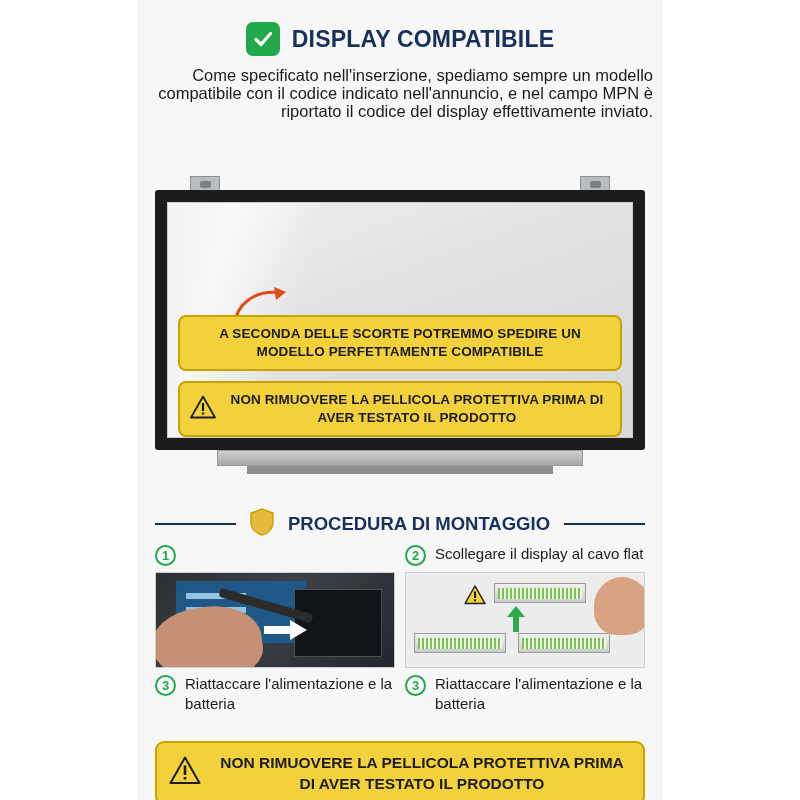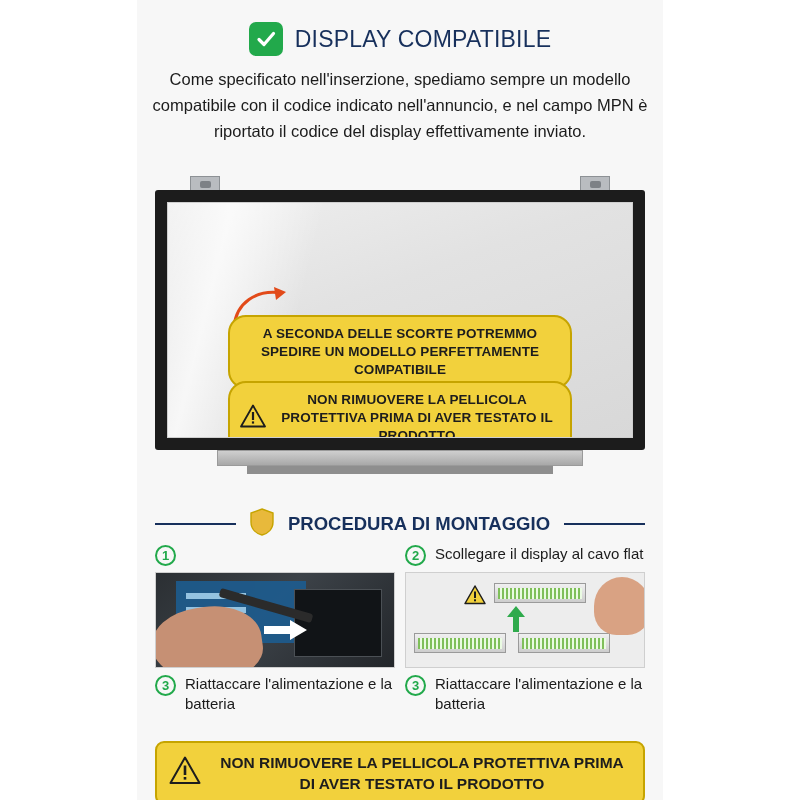--- a/index.html
+++ b/index.html
@@ -46,35 +46,35 @@
     border-radius: 7px;
     background: #22a94b;
     display: flex;
     align-items: center;
     justify-content: center;
     flex: none;
   }
   .check-badge svg { display: block; }
   .header-title {
     font-size: 23px;
-    font-weight: normal;
+    font-weight: bold;
     color: #17305c;
     letter-spacing: .2px;
     white-space: nowrap;
   }
 
   
   .intro {
     position: absolute;
     left: 147px;
     top: 66px;
     width: 506px;
-    text-align: center;
+    text-align: right;
     font-size: 16.5px;
-    line-height: 26px;
+    line-height: 18px;
     color: #1b1b1b;
   }
 
   
   .screen-wrap {
     position: absolute;
     left: 155px;
     top: 176px;
     width: 490px;
     height: 310px;
@@ -136,24 +136,24 @@
     position: absolute;
     left: 62px;
     top: 80px;
     width: 62px;
     height: 46px;
   }
   .note {
     position: absolute;
     left: 50%;
     transform: translateX(-50%);
-    width: 344px;
+    width: 444px;
     background: #f2d13c;
     border: 2px solid #c6a400;
-    border-radius: 18px;
+    border-radius: 8px;
     box-sizing: border-box;
     text-align: center;
     padding: 8px 10px;
     color: #1d1d1d;
     font-weight: bold;
     font-size: 13.5px;
     line-height: 18px;
     letter-spacing: .1px;
   }
   .note.one { top: 112px; }

